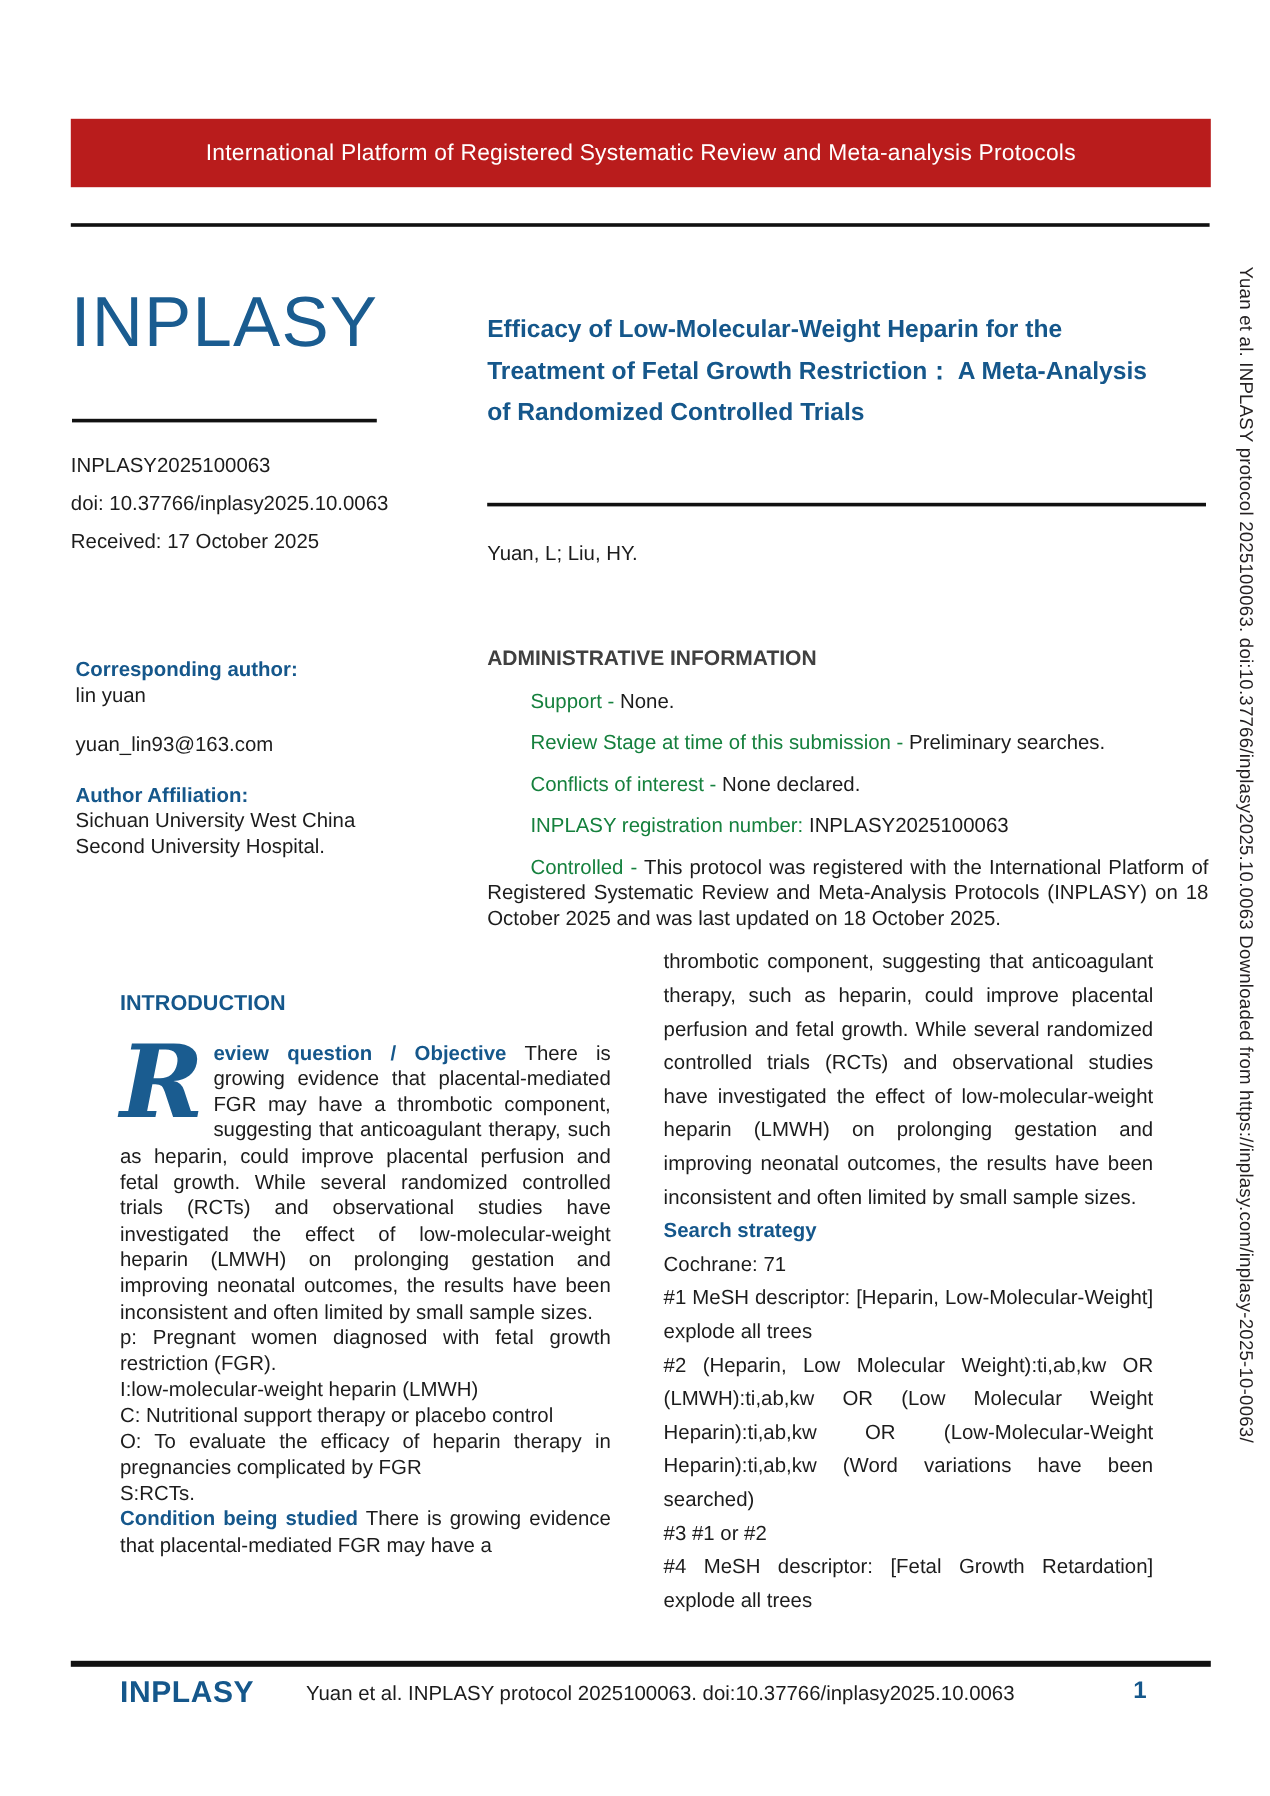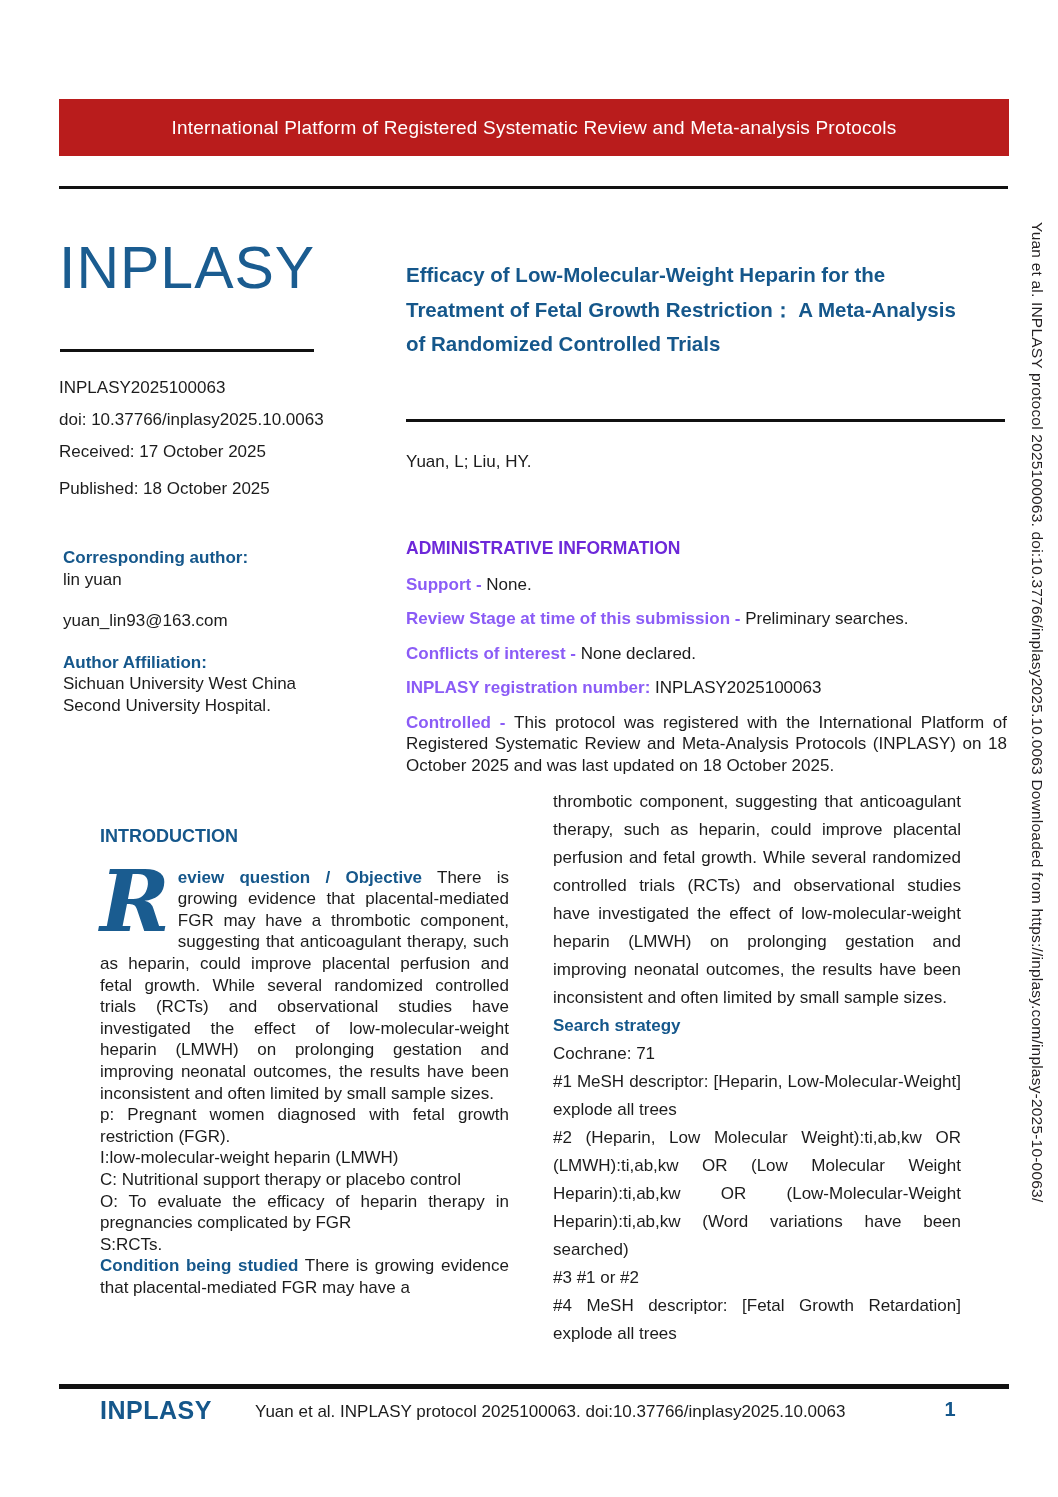--- a/index.html
+++ b/index.html
@@ -24,23 +24,23 @@
   .meta{left:59px;top:372px;width:330px;font-size:17px;line-height:32px;color:#1c1c1c;}
   .meta .pub{margin-top:5px;}
   .corr{left:63px;top:547px;width:290px;font-size:17px;line-height:21.5px;}
   .corr .lbl{font-size:17px;}
   .corr .gap{height:20px;}
   
   .title{left:406px;top:258px;width:560px;font-size:20.5px;line-height:34.5px;font-weight:bold;color:#15578B;}
   .mid-rule{left:406px;top:419px;width:599px;height:3px;}
   .authors{left:406px;top:452px;width:560px;font-size:17px;}
   .admin{left:406px;top:538px;width:601px;font-size:17px;line-height:21.5px;}
-  .admin-heading{font-weight:bold;color:#6d28d9;font-size:17.5px;margin:0 0 14px 0;}
+  .admin-heading{font-weight:bold;color:#404040;font-size:17.5px;margin:0 0 14px 0;}
   .admin-item{margin:0 0 13px 0;text-align:justify;}
-  .admin-item .lab{font-weight:bold;color:#8b5cf6;}
+  .admin-item .lab{font-weight:normal;color:#15803d;margin-left:36px;}
   
   .colL{left:100px;top:826px;width:409px;font-size:17px;line-height:21.6px;}
   .colR{left:553px;top:788px;width:408px;font-size:17px;line-height:28px;}
   .sec-heading{font-weight:bold;color:#15578B;font-size:18px;margin:0 0 19px 0;}
   .jpara{text-align:justify;margin:0;}
   .dropcap{
     float:left;font-family:"DejaVu Serif", serif;font-style:italic;font-weight:bold;
     font-size:84px;line-height:62px;color:#1A5C90;margin:4px 8px 0 0;
   }
   .pico-line{margin:0;text-align:justify;}
@@ -73,21 +73,20 @@
 
   <div class="abs side-text">Yuan et al. INPLASY protocol 2025100063. doi:10.37766/inplasy2025.10.0063 Downloaded from https://inplasy.com/inplasy-2025-10-0063/</div>
 
   <div class="abs logo">INPLASY</div>
   <div class="abs rule logo-rule"></div>
 
   <div class="abs meta">
     <div>INPLASY2025100063</div>
     <div>doi: 10.37766/inplasy2025.10.0063</div>
     <div>Received: 17 October 2025</div>
-    <div class="pub">Published: 18 October 2025</div>
   </div>
 
   <div class="abs corr">
     <div class="b blue lbl">Corresponding author:</div>
     <div>lin yuan</div>
     <div class="gap"></div>
     <div>yuan_lin93@163.com</div>
     <div class="gap"></div>
     <div class="b blue lbl">Author Affiliation:</div>
     <div>Sichuan University West China Second University Hospital.</div>

